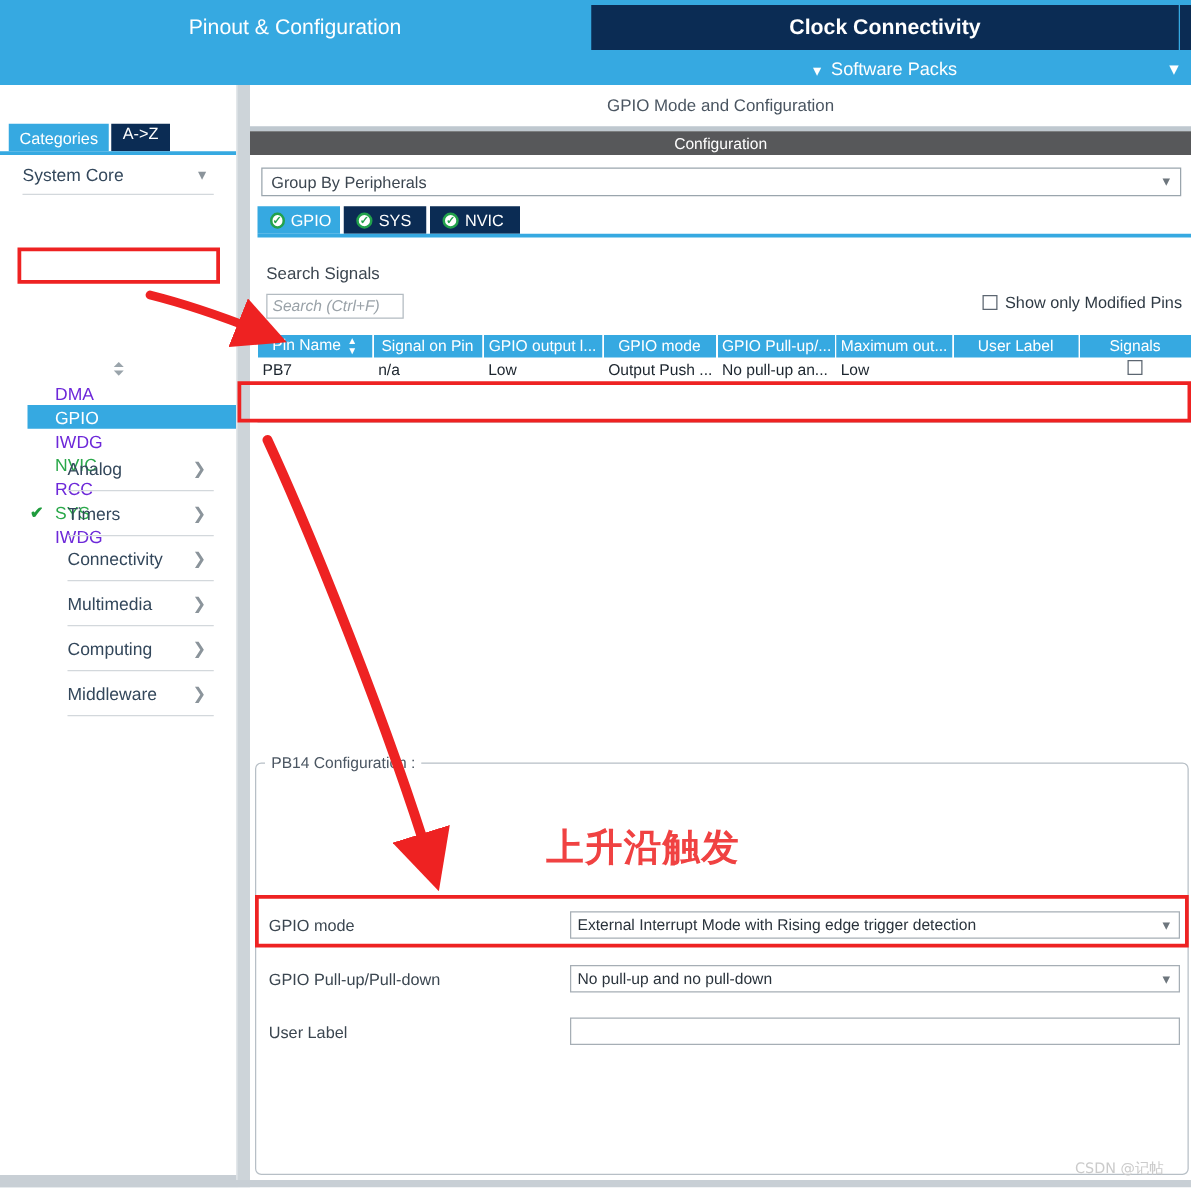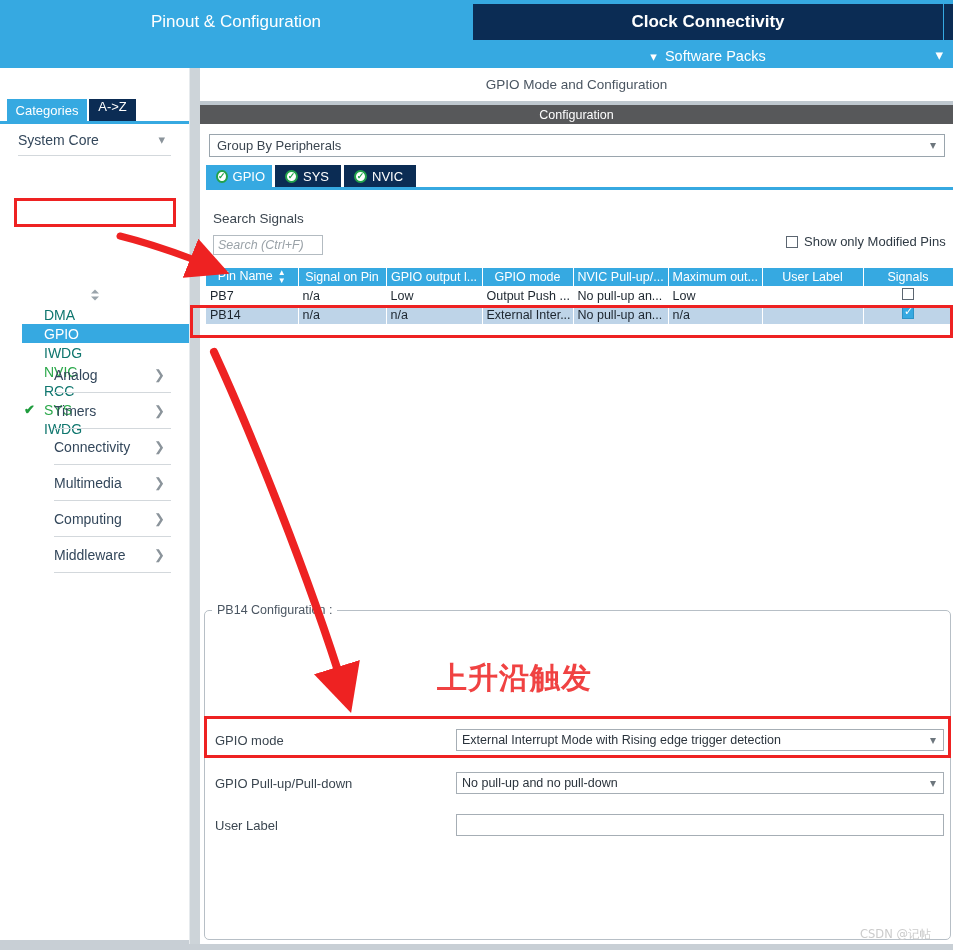--- a/index.html
+++ b/index.html
@@ -66,21 +66,21 @@
     position: relative; height: 36px; margin: 0 18px; border-bottom: 1px solid #d3d8dc;
     display: flex; align-items: center; color: #33475b; font-size: 14px;
   }
   .cat-row .cat-caret { position: absolute; right: 6px; color: #8b949b; font-size: 13px; }
   .cat-row.open { border-bottom: 1px solid #d3d8dc; }
 
   .scroller-glyph { position: absolute; left: 86px; top: 165px; width: 18px; height: 12px; }
 
   .peri-list { position: absolute; left: 0; top: 181px; width: 189px; }
   .peri-item {
-    height: 19px; padding-left: 44px; font-size: 14px; color: #0f766e;
+    height: 19px; padding-left: 44px; font-size: 14px; color: #6d28d9;
     display: flex; align-items: center; position: relative;
   }
   .peri-item.sel { background: #36a9e1; color: #ffffff; margin-left: 22px; padding-left: 22px; }
   .peri-item.green { color: #2aa84a; }
   .peri-check { position: absolute; left: 24px; top: 2px; color: #1f9c3d; font-size: 13px; font-weight: bold; }
 
   
   .splitter { position: absolute; left: 189px; top: 68px; width: 11px; height: 882px; background: #cdd4d9; }
   .splitter::after { content:""; position:absolute; left:0; top:0; width:1px; height:100%; background:#e6eaed; }
 
@@ -366,51 +366,39 @@
         <col style="width:90px">
     </colgroup>
     <thead>
       <tr>
         <th>
           <span>Pin Name</span><span class="sort-glyph">▲<br>▼</span>
         </th>
         <th>Signal on Pin</th>
         <th>GPIO output l...</th>
         <th>GPIO mode</th>
-        <th>NVIC Pull-up/...</th>
+        <th>GPIO Pull-up/...</th>
         <th>Maximum out...</th>
         <th>User Label</th>
         <th>Signals</th>
       </tr>
     </thead>
     <tbody>
       <tr class="r-odd">
         <td>PB7</td>
         <td>n/a</td>
         <td>Low</td>
         <td>Output Push ...</td>
         <td>No pull-up an...</td>
         <td>Low</td>
         <td></td>
         <td class="cell-center">
           <span class="chkbox"></span>
         </td>
       </tr>
-      <tr class="r-sel">
-        <td>PB14</td>
-        <td>n/a</td>
-        <td>n/a</td>
-        <td>External Inter...</td>
-        <td>No pull-up an...</td>
-        <td>n/a</td>
-        <td></td>
-        <td class="cell-center">
-          <span class="chkbox checked"></span>
-        </td>
-      </tr>
       <tr class="r-blank">
         <td colspan="8"></td>
       </tr>
     </tbody>
   </table>
   <div class="tbl-underline"></div>
 
   <div class="gbox">
     <div class="fld-row" style="top:118px;">
       <span class="fld-label">GPIO mode</span>

